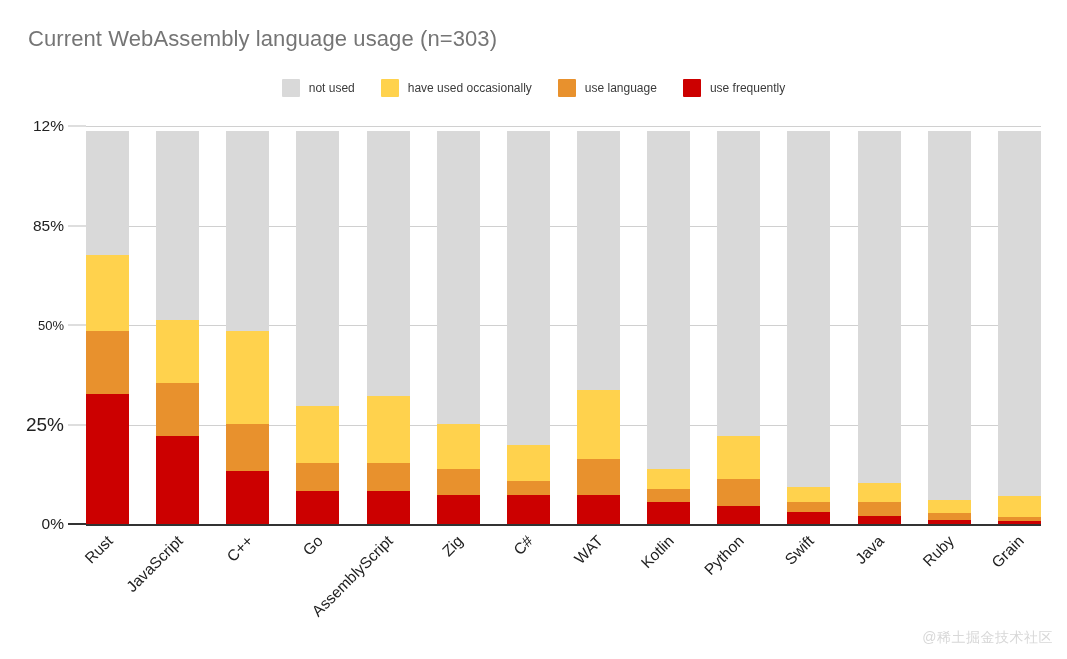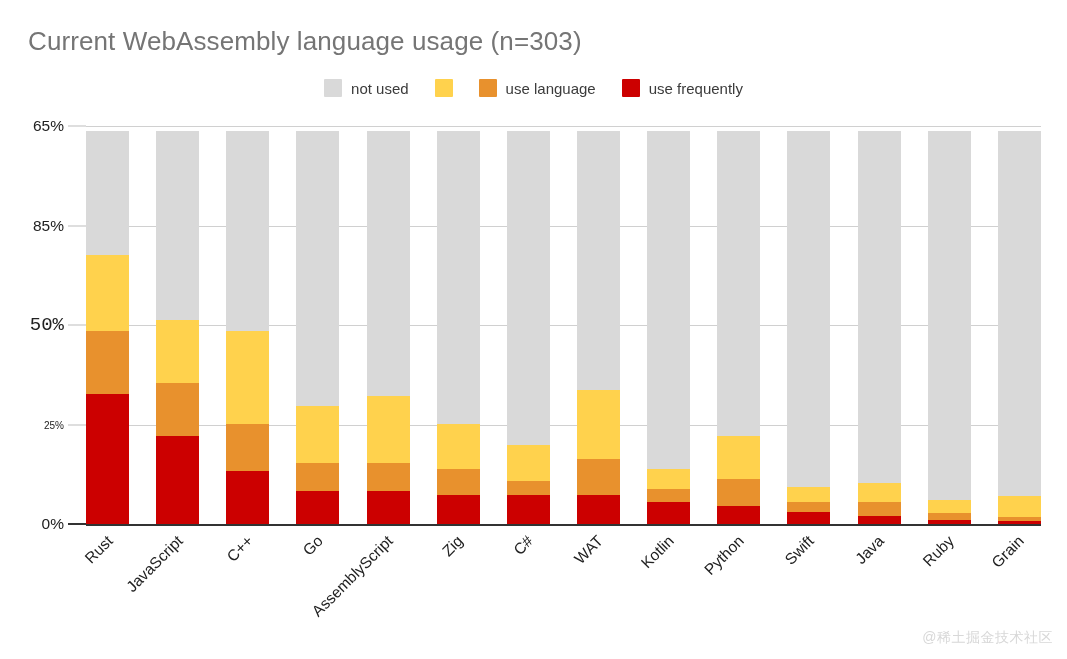--- a/index.html
+++ b/index.html
@@ -19,21 +19,21 @@
   #chart-root {
     position: absolute;
     inset: 0;
   }
 
   
   .chart-title {
     position: absolute;
     left: 28px;
     top: 26px;
-    font-size: 26px;
+    font-size: 22px;
     color: #757575;
     font-weight: 400;
     letter-spacing: 0.1px;
     white-space: nowrap;
   }
 
   
   .legend {
     position: absolute;
     left: 0;
@@ -49,21 +49,21 @@
     align-items: center;
     gap: 9px;
   }
   .legend-swatch {
     width: 18px;
     height: 18px;
     border-radius: 1px;
     flex: none;
   }
   .legend-label {
-    font-size: 15px;
+    font-size: 12px;
     color: #3b3b3b;
     white-space: nowrap;
   }
 
   
   .plot {
     position: absolute;
     left: 86px;
     top: 126px;
     width: 955px;
@@ -146,20 +146,21 @@
 
   <div class="chart-title">Current WebAssembly language usage (n=303)</div>
 
   <div class="legend">
       <div class="legend-item">
         <span class="legend-swatch" style="background: rgb(217, 217, 217);"></span>
         <span class="legend-label">not used</span>
       </div>
       <div class="legend-item">
         <span class="legend-swatch" style="background: rgb(255, 210, 77);"></span>
+        <span class="legend-label">have used occasionally</span>
       </div>
       <div class="legend-item">
         <span class="legend-swatch" style="background: rgb(232, 145, 45);"></span>
         <span class="legend-label">use language</span>
       </div>
       <div class="legend-item">
         <span class="legend-swatch" style="background: rgb(204, 0, 0);"></span>
         <span class="legend-label">use frequently</span>
       </div>
     </div>
@@ -256,27 +257,27 @@
           <div class="seg" style="height: 20.436px; background: rgb(255, 210, 77);"></div>
           <div class="seg" style="height: 4.716px; background: rgb(232, 145, 45);"></div>
           <div class="seg" style="height: 2.751px; background: rgb(204, 0, 0);"></div>
         </div>
       </div>
   </div>
 
   <div class="yaxis">
       <div style="position: absolute; left: 10px; width: 54px; text-align: right; top: 524px; transform: translateY(-50%); font-size: 15.5px; color: rgb(34, 34, 34); white-space: nowrap;">0%</div>
       <div style="position: absolute; left: 68px; width: 18px; height: 2px; background: rgb(51, 51, 51); top: 524px; transform: translateY(-50%);"></div>
-      <div style="position: absolute; left: 10px; width: 54px; text-align: right; top: 424.5px; transform: translateY(-50%); font-size: 10px; color: rgb(34, 34, 34); white-space: nowrap;">25%</div>
+      <div style="position: absolute; left: 10px; width: 54px; text-align: right; top: 424.5px; transform: translateY(-50%); font-size: 19px; color: rgb(34, 34, 34); white-space: nowrap;">25%</div>
       <div style="position: absolute; left: 68px; width: 18px; height: 1px; background: rgb(189, 189, 189); top: 424.5px; transform: translateY(-50%);"></div>
-      <div style="position: absolute; left: 10px; width: 54px; text-align: right; top: 325px; transform: translateY(-50%); font-size: 19px; color: rgb(34, 34, 34); white-space: nowrap; font-family: Liberation Mono, monospace;">50%</div>
+      <div style="position: absolute; left: 10px; width: 54px; text-align: right; top: 325px; transform: translateY(-50%); font-size: 13px; color: rgb(34, 34, 34); white-space: nowrap;">50%</div>
       <div style="position: absolute; left: 68px; width: 18px; height: 1px; background: rgb(189, 189, 189); top: 325px; transform: translateY(-50%);"></div>
       <div style="position: absolute; left: 10px; width: 54px; text-align: right; top: 225.5px; transform: translateY(-50%); font-size: 15.5px; color: rgb(34, 34, 34); white-space: nowrap;">85%</div>
       <div style="position: absolute; left: 68px; width: 18px; height: 1px; background: rgb(189, 189, 189); top: 225.5px; transform: translateY(-50%);"></div>
-      <div style="position: absolute; left: 10px; width: 54px; text-align: right; top: 126px; transform: translateY(-50%); font-size: 15.5px; color: rgb(34, 34, 34); white-space: nowrap;">65%</div>
+      <div style="position: absolute; left: 10px; width: 54px; text-align: right; top: 126px; transform: translateY(-50%); font-size: 15.5px; color: rgb(34, 34, 34); white-space: nowrap;">12%</div>
       <div style="position: absolute; left: 68px; width: 18px; height: 1px; background: rgb(189, 189, 189); top: 126px; transform: translateY(-50%);"></div>
     </div>
 
   <div class="xlabels">
       <div class="xlabel-slot">
         <div class="xlabel">Rust</div>
       </div>
       <div class="xlabel-slot">
         <div class="xlabel">JavaScript</div>
       </div>

